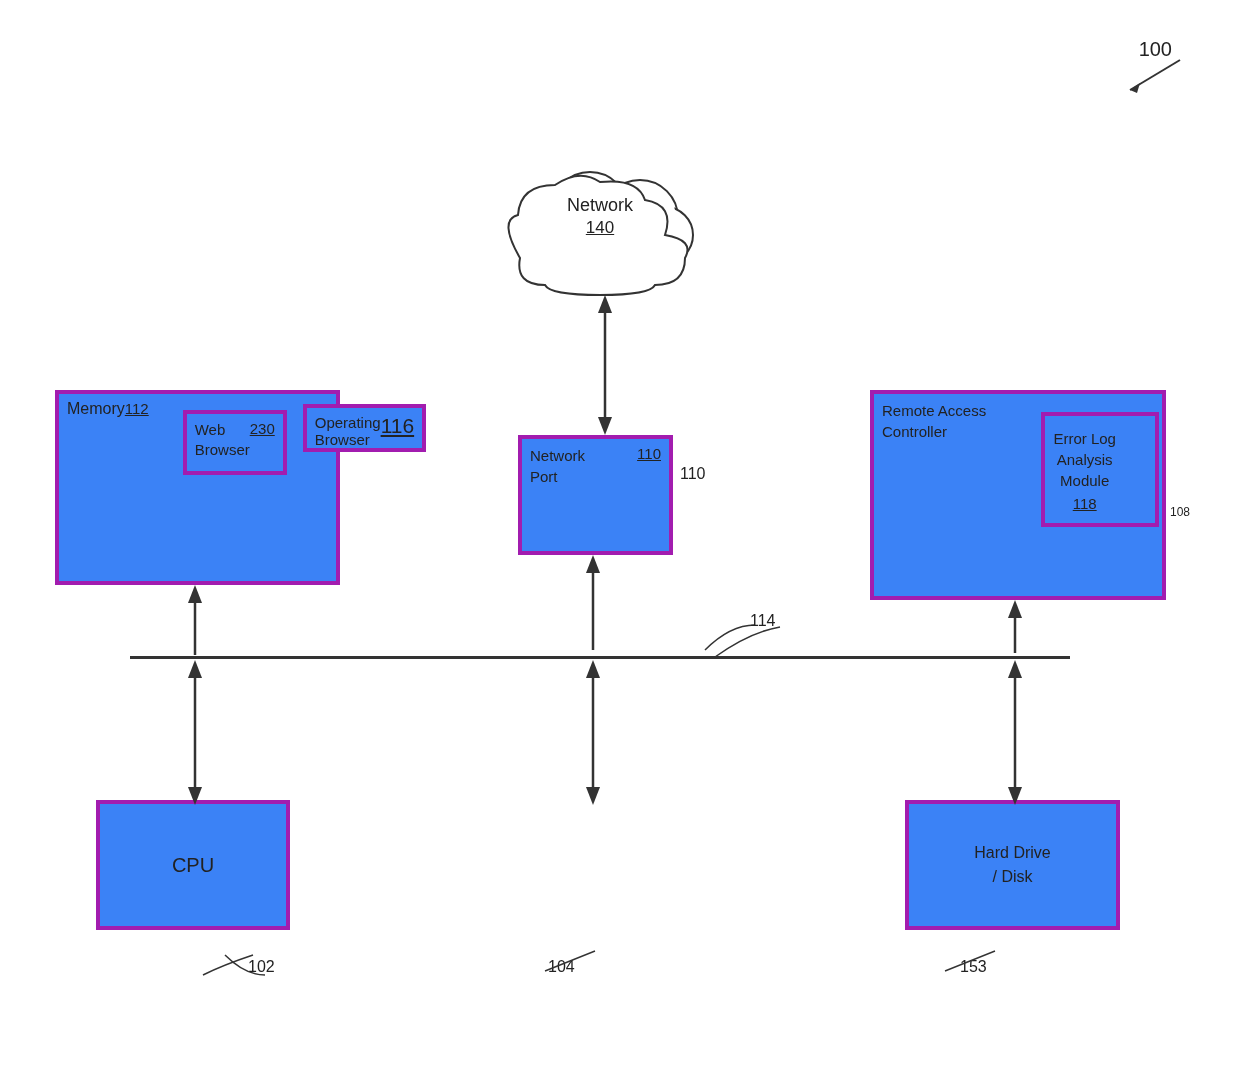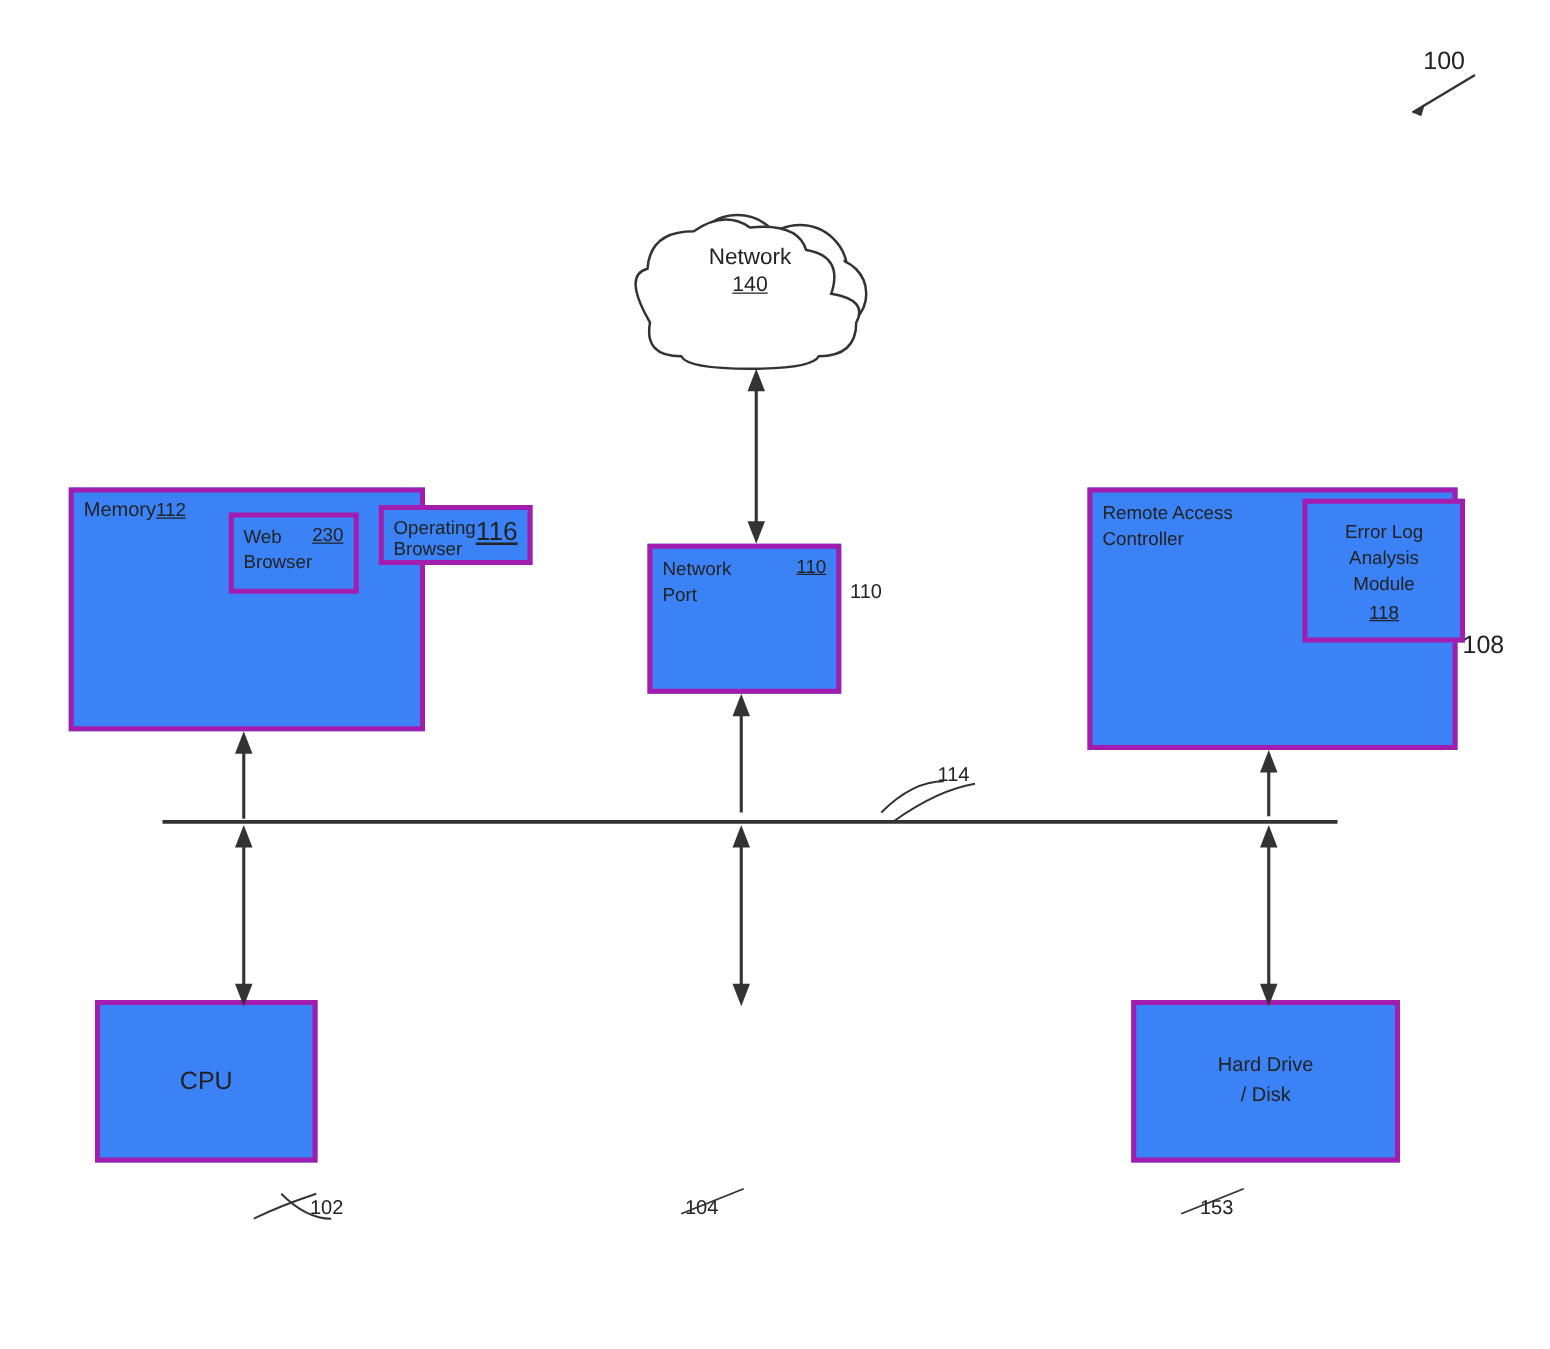--- a/index.html
+++ b/index.html
@@ -121,29 +121,29 @@
         <span style="font-size:21px;text-decoration:underline;">116</span>
       </div>
     </div>
   </div>
 
   <div class="box" style="left:870px;top:390px;width:296px;height:210px;">
     <div class="box-title-row">
       <span style="font-size:15px;line-height:1.4;">Remote Access<br>Controller</span>
     </div>
 
-    <div class="box" style="position:relative;left:10px;top:5px;width:240px;height:115px;margin:0;align-items:center;justify-content:center;">
+    <div class="box" style="position:relative;left:10px;top:5px;width:240px;height:115px;margin:13px;align-items:center;">
       <div style="text-align:center;padding:8px;">
         <div style="font-size:15px;line-height:1.4;">Error Log<br>Analysis<br>Module</div>
         <div style="font-size:15px;text-decoration:underline;margin-top:4px;">118</div>
       </div>
     </div>
   </div>
 
-  <div style="position:absolute;left:1170px;top:505px;font-size:20px;color:#222;">108</div>
+  <div style="position:absolute;left:1170px;top:505px;font-size:12px;color:#222;">108</div>
 
   <svg style="position:absolute;left:180px;top:585px;width:30px;height:75px;">
     <polygon points="15,0 8,18 22,18" fill="#333"></polygon>
     <line x1="15" y1="15" x2="15" y2="70" stroke="#333" stroke-width="2.5"></line>
   </svg>
 
   <svg style="position:absolute;left:578px;top:555px;width:30px;height:100px;">
     <polygon points="15,0 8,18 22,18" fill="#333"></polygon>
     <line x1="15" y1="15" x2="15" y2="95" stroke="#333" stroke-width="2.5"></line>
   </svg>
@@ -159,21 +159,21 @@
     <svg width="60" height="35">
       <path d="M 5,30 Q 30,5 55,5" fill="none" stroke="#333" stroke-width="1.5"></path>
     </svg>
   </div>
   <div style="position:absolute;left:750px;top:612px;font-size:16px;color:#222;">114</div>
 
   <svg style="position:absolute;left:710px;top:622px;width:80px;height:40px;">
     <path d="M 70,5 Q 40,10 5,35" fill="none" stroke="#333" stroke-width="1.5"></path>
   </svg>
 
-  <div class="box" style="left:76px;top:800px;width:178px;height:130px;align-items:center;justify-content:center;">
+  <div class="box" style="left:96px;top:800px;width:194px;height:130px;align-items:center;justify-content:center;">
     <span style="font-size:20px;">CPU</span>
   </div>
 
   <svg style="position:absolute;left:180px;top:660px;width:30px;height:145px;">
     <polygon points="15,0 8,18 22,18" fill="#333"></polygon>
     <line x1="15" y1="15" x2="15" y2="130" stroke="#333" stroke-width="2.5"></line>
     <polygon points="15,145 8,127 22,127" fill="#333"></polygon>
   </svg>
 
   <div style="position:absolute;left:220px;top:950px;font-size:16px;color:#222;">

